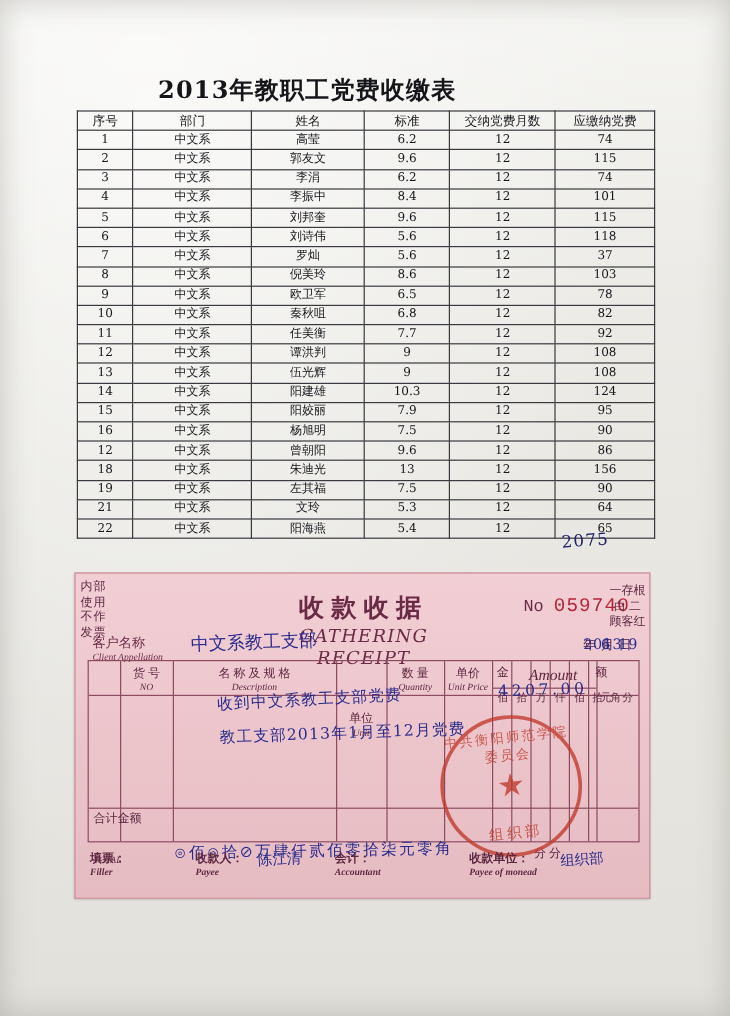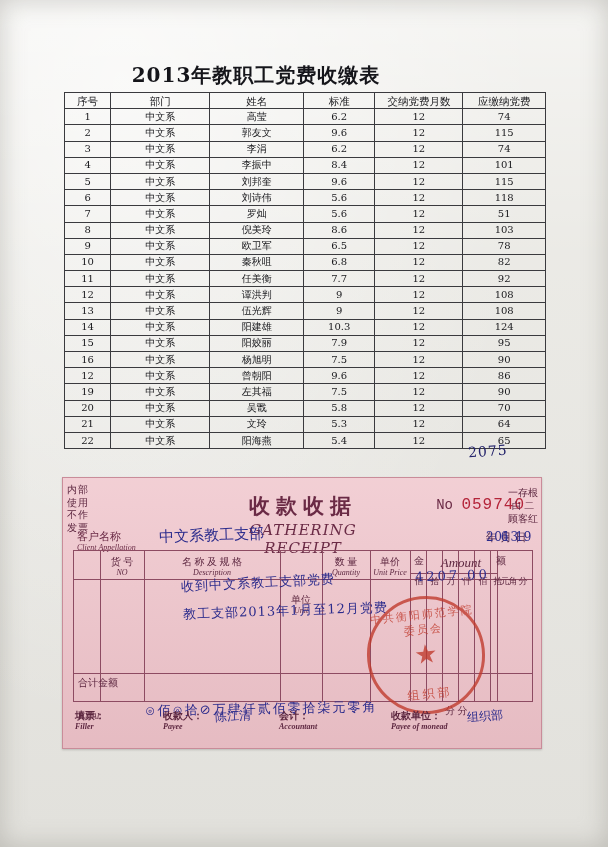--- a/index.html
+++ b/index.html
@@ -403,21 +403,21 @@
             <td>5.6</td>
             <td>12</td>
             <td>118</td>
           </tr>
           <tr>
             <td>7</td>
             <td>中文系</td>
             <td>罗灿</td>
             <td>5.6</td>
             <td>12</td>
-            <td>51</td>
+            <td>37</td>
           </tr>
           <tr>
             <td>8</td>
             <td>中文系</td>
             <td>倪美玲</td>
             <td>8.6</td>
             <td>12</td>
             <td>103</td>
           </tr>
           <tr>
@@ -486,34 +486,34 @@
           </tr>
           <tr>
             <td>12</td>
             <td>中文系</td>
             <td>曾朝阳</td>
             <td>9.6</td>
             <td>12</td>
             <td>86</td>
           </tr>
           <tr>
+            <td>18</td>
+            <td>中文系</td>
+            <td>朱迪光</td>
+            <td>13</td>
+            <td>12</td>
+            <td>156</td>
+          </tr>
+          <tr>
             <td>19</td>
             <td>中文系</td>
             <td>左其福</td>
             <td>7.5</td>
             <td>12</td>
             <td>90</td>
-          </tr>
-          <tr>
-            <td>20</td>
-            <td>中文系</td>
-            <td>吴戬</td>
-            <td>5.8</td>
-            <td>12</td>
-            <td>70</td>
           </tr>
           <tr>
             <td>21</td>
             <td>中文系</td>
             <td>文玲</td>
             <td>5.3</td>
             <td>12</td>
             <td>64</td>
           </tr>
           <tr>

